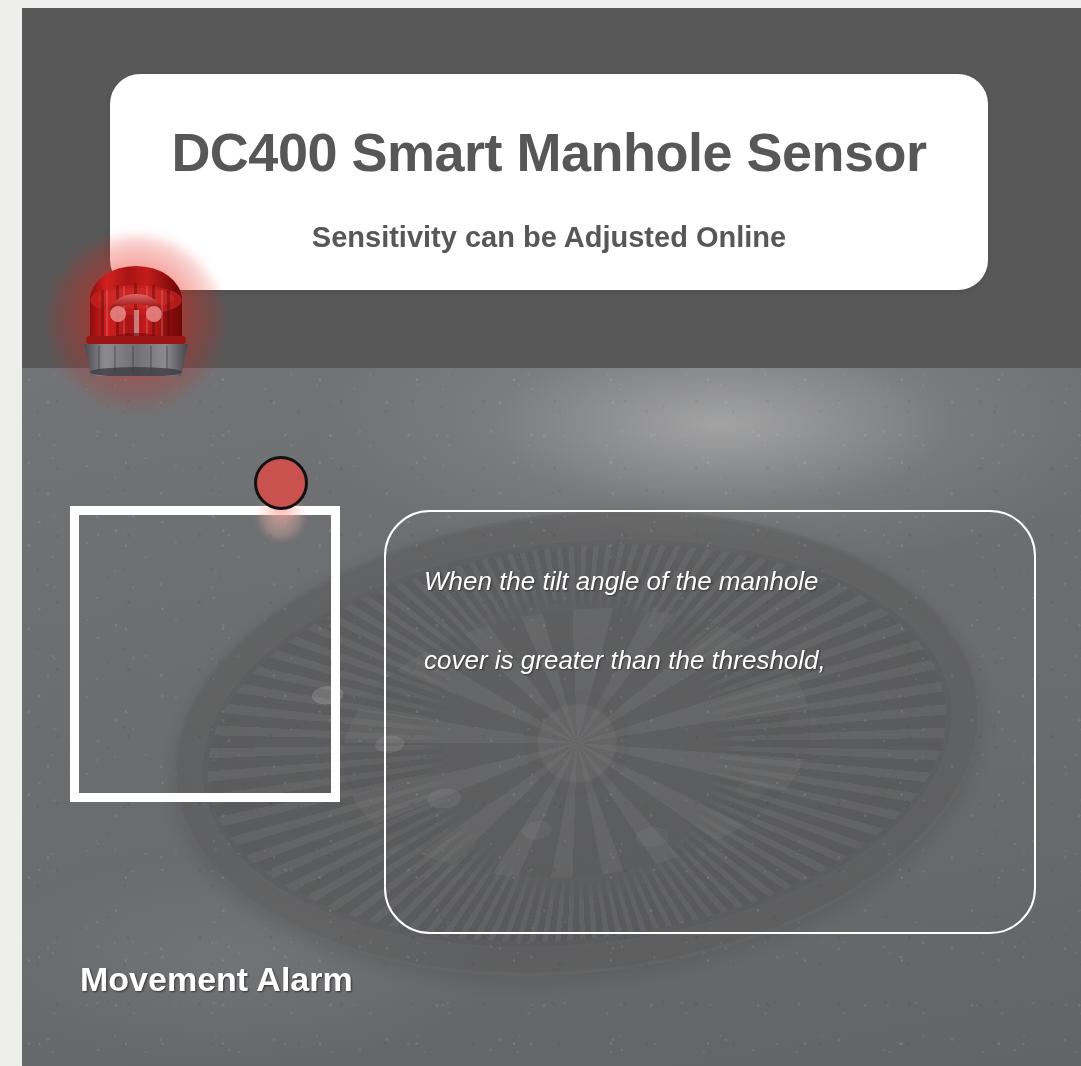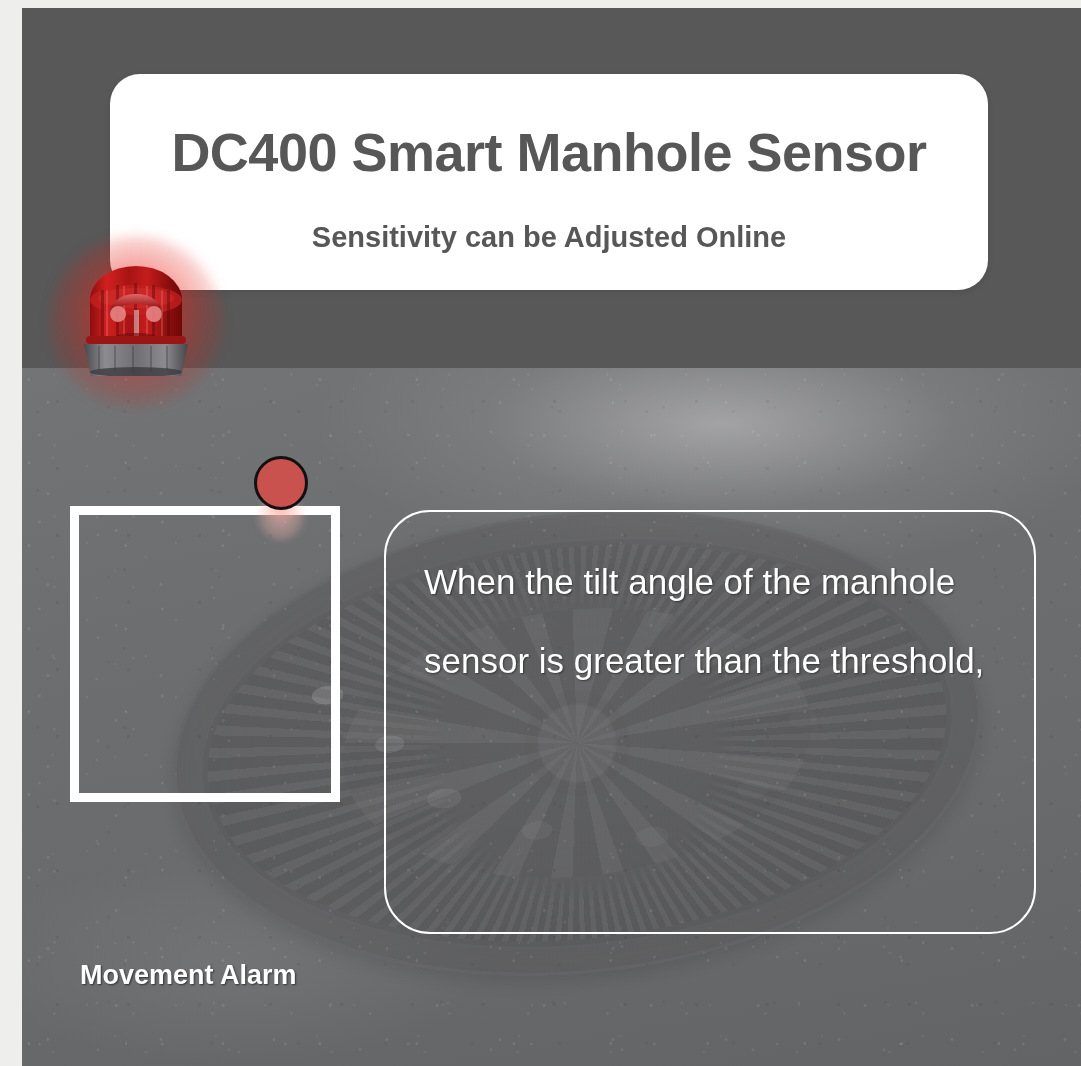--- a/index.html
+++ b/index.html
@@ -250,21 +250,21 @@
     height: 44px;
     border-radius: 50%;
     background: radial-gradient(ellipse at 50% 20%, rgba(255,170,160,0.85) 0%, rgba(255,190,180,0.35) 50%, rgba(255,200,190,0) 100%);
     filter: blur(3px);
     z-index: 2;
   }
   .frame-caption {
     position: absolute;
     left: 58px;
     top: 592px;     
-    font-size: 27px;
+    font-size: 34px;
     font-weight: bold;
     color: #ffffff;
     text-shadow: 1px 1px 2px rgba(0,0,0,0.55);
     white-space: nowrap;
   }
 
   
   .desc-panel {
     position: absolute;
     left: 362px;
@@ -273,25 +273,26 @@
     height: 424px;
     border: 2px solid #ffffff;
     border-radius: 46px;
     box-sizing: border-box;
     padding: 30px 28px 0 38px;
     display: flex;
     flex-direction: column;
     justify-content: flex-start;
   }
   .desc-line {
-    font-size: 35px;
+    font-size: 26px;
     color: #ffffff;
     line-height: 79px;
     text-shadow: 1px 1px 2px rgba(0,0,0,0.45);
     white-space: nowrap;
+    font-style: italic;
   }
 </style>
 </head>
 <body>
 
 <div id="poster">
   <div id="poster-inner">
 
     <div class="header-band"></div>
 
@@ -299,21 +300,21 @@
       <div class="manhole"></div>
       <div class="manhole-petals"></div>
 
       <div class="red-dot-glow"></div>
       <div class="red-dot"></div>
       <div class="frame"></div>
       <div class="frame-caption">Movement Alarm</div>
 
       <div class="desc-panel">
         <div class="desc-line">When the tilt angle of the manhole</div>
-        <div class="desc-line">sensor is greater than the threshold,</div>
+        <div class="desc-line">cover is greater than the threshold,</div>
       </div>
     </div>
 
     <div class="title-card">
       <div class="title-main">DC400 Smart Manhole Sensor</div>
       <div class="title-sub">Sensitivity can be Adjusted Online</div>
     </div>
 
     <div class="beacon-wrap">
       <div class="beacon-glow"></div>

